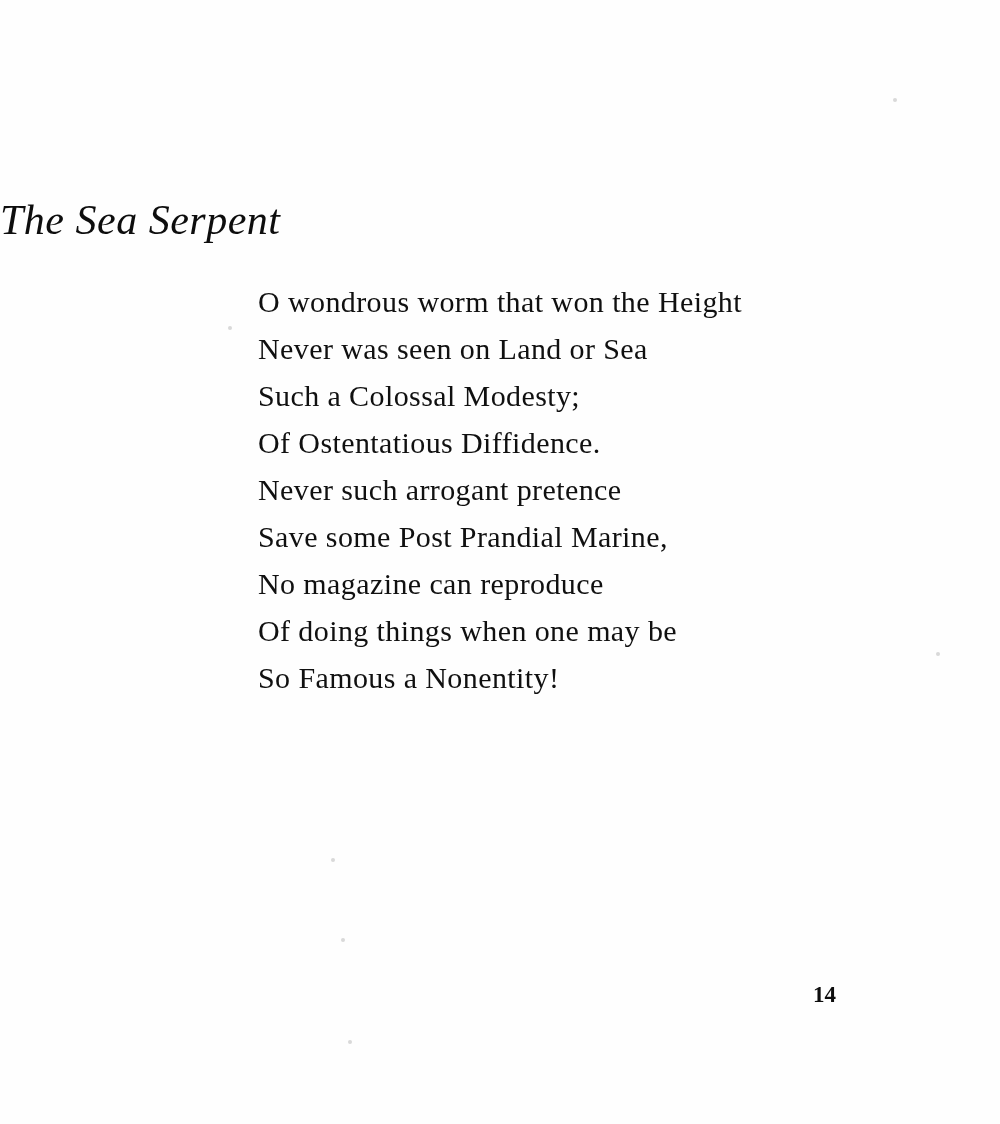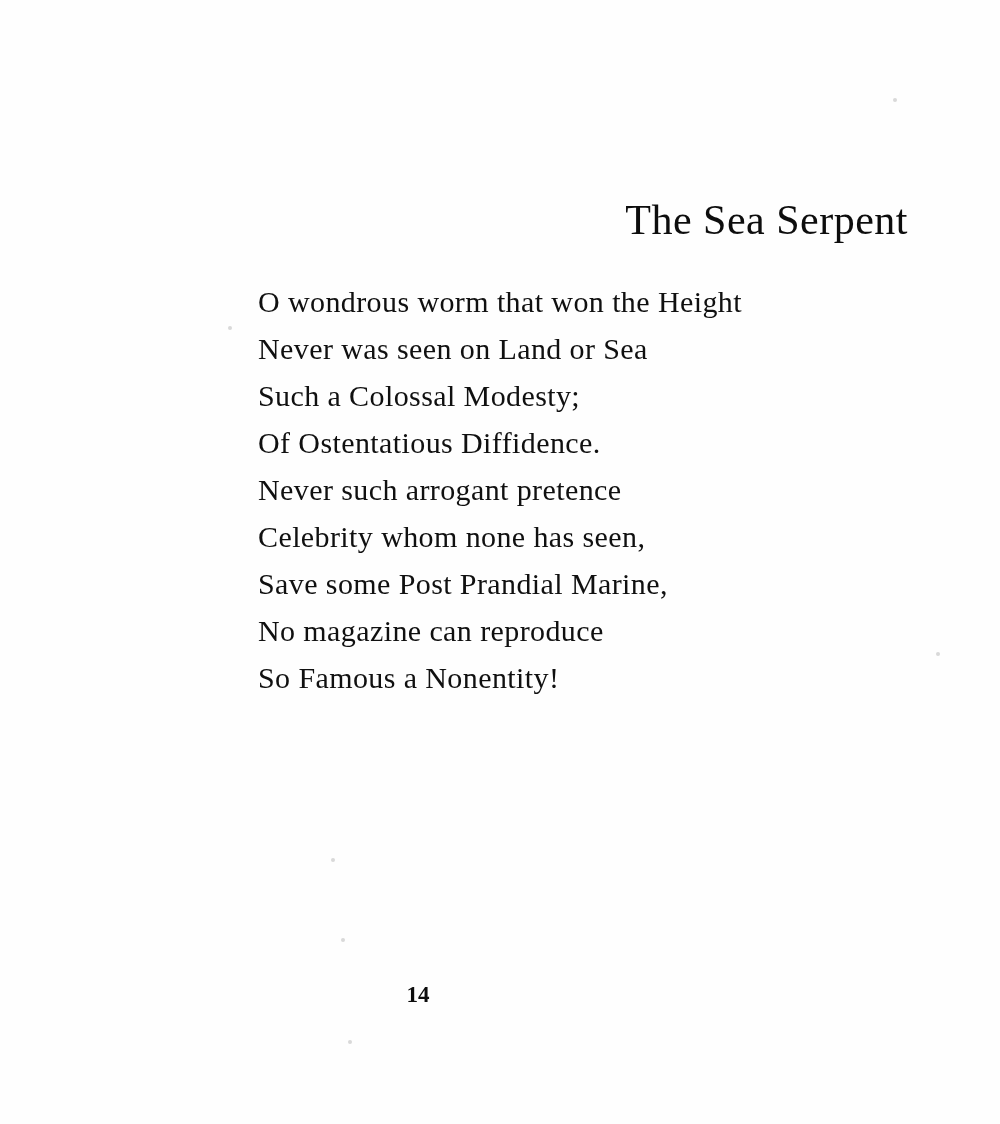--- a/index.html
+++ b/index.html
@@ -18,46 +18,47 @@
   .page {
     position: absolute;
     inset: 0;
     background: #fefefe;
   }
   .poem-title {
     position: absolute;
     top: 168px;
     left: 0;
     width: 908px;
-    text-align: right;
+    text-align: left;
     font-size: 42px;
     font-weight: 400;
     letter-spacing: 0.5px;
     color: #0d0d0d;
     font-family: "Liberation Serif", "DejaVu Serif", serif;
+    font-style: italic;
   }
   .poem-body {
     position: absolute;
     top: 278px;
     left: 258px;
     width: 620px;
   }
   .poem-line {
     font-size: 30px;
     line-height: 47px;
     letter-spacing: 0.4px;
     color: #101010;
     white-space: pre;
   }
   .page-number {
     position: absolute;
     top: 982px;
     left: 0;
     width: 836px;
-    text-align: center;
+    text-align: right;
     font-size: 23px;
     font-weight: 700;
     color: #0d0d0d;
   }
   
   .speck {
     position: absolute;
     background: #b9b9b9;
     border-radius: 50%;
     opacity: 0.55;
@@ -76,21 +77,21 @@
   <div class="speck" style="left:348px; top:1040px; width:4px; height:4px;"></div>
 
   <h1 class="poem-title">The Sea Serpent</h1>
 
   <div class="poem-body">
     <div class="poem-line">O wondrous worm that won the Height</div>
     <div class="poem-line">Never was seen on Land or Sea</div>
     <div class="poem-line">Such a Colossal Modesty;</div>
     <div class="poem-line">Of Ostentatious Diffidence.</div>
     <div class="poem-line">Never such arrogant pretence</div>
-    <div class="poem-line">Celebrity whom none has seen,</div>
     <div class="poem-line">Save some Post Prandial Marine,</div>
     <div class="poem-line">No magazine can reproduce</div>
+    <div class="poem-line">Of doing things when one may be</div>
     <div class="poem-line">So Famous a Nonentity!</div>
   </div>
 
   <div class="page-number">14</div>
 
 </div>
 
 </body></html>

